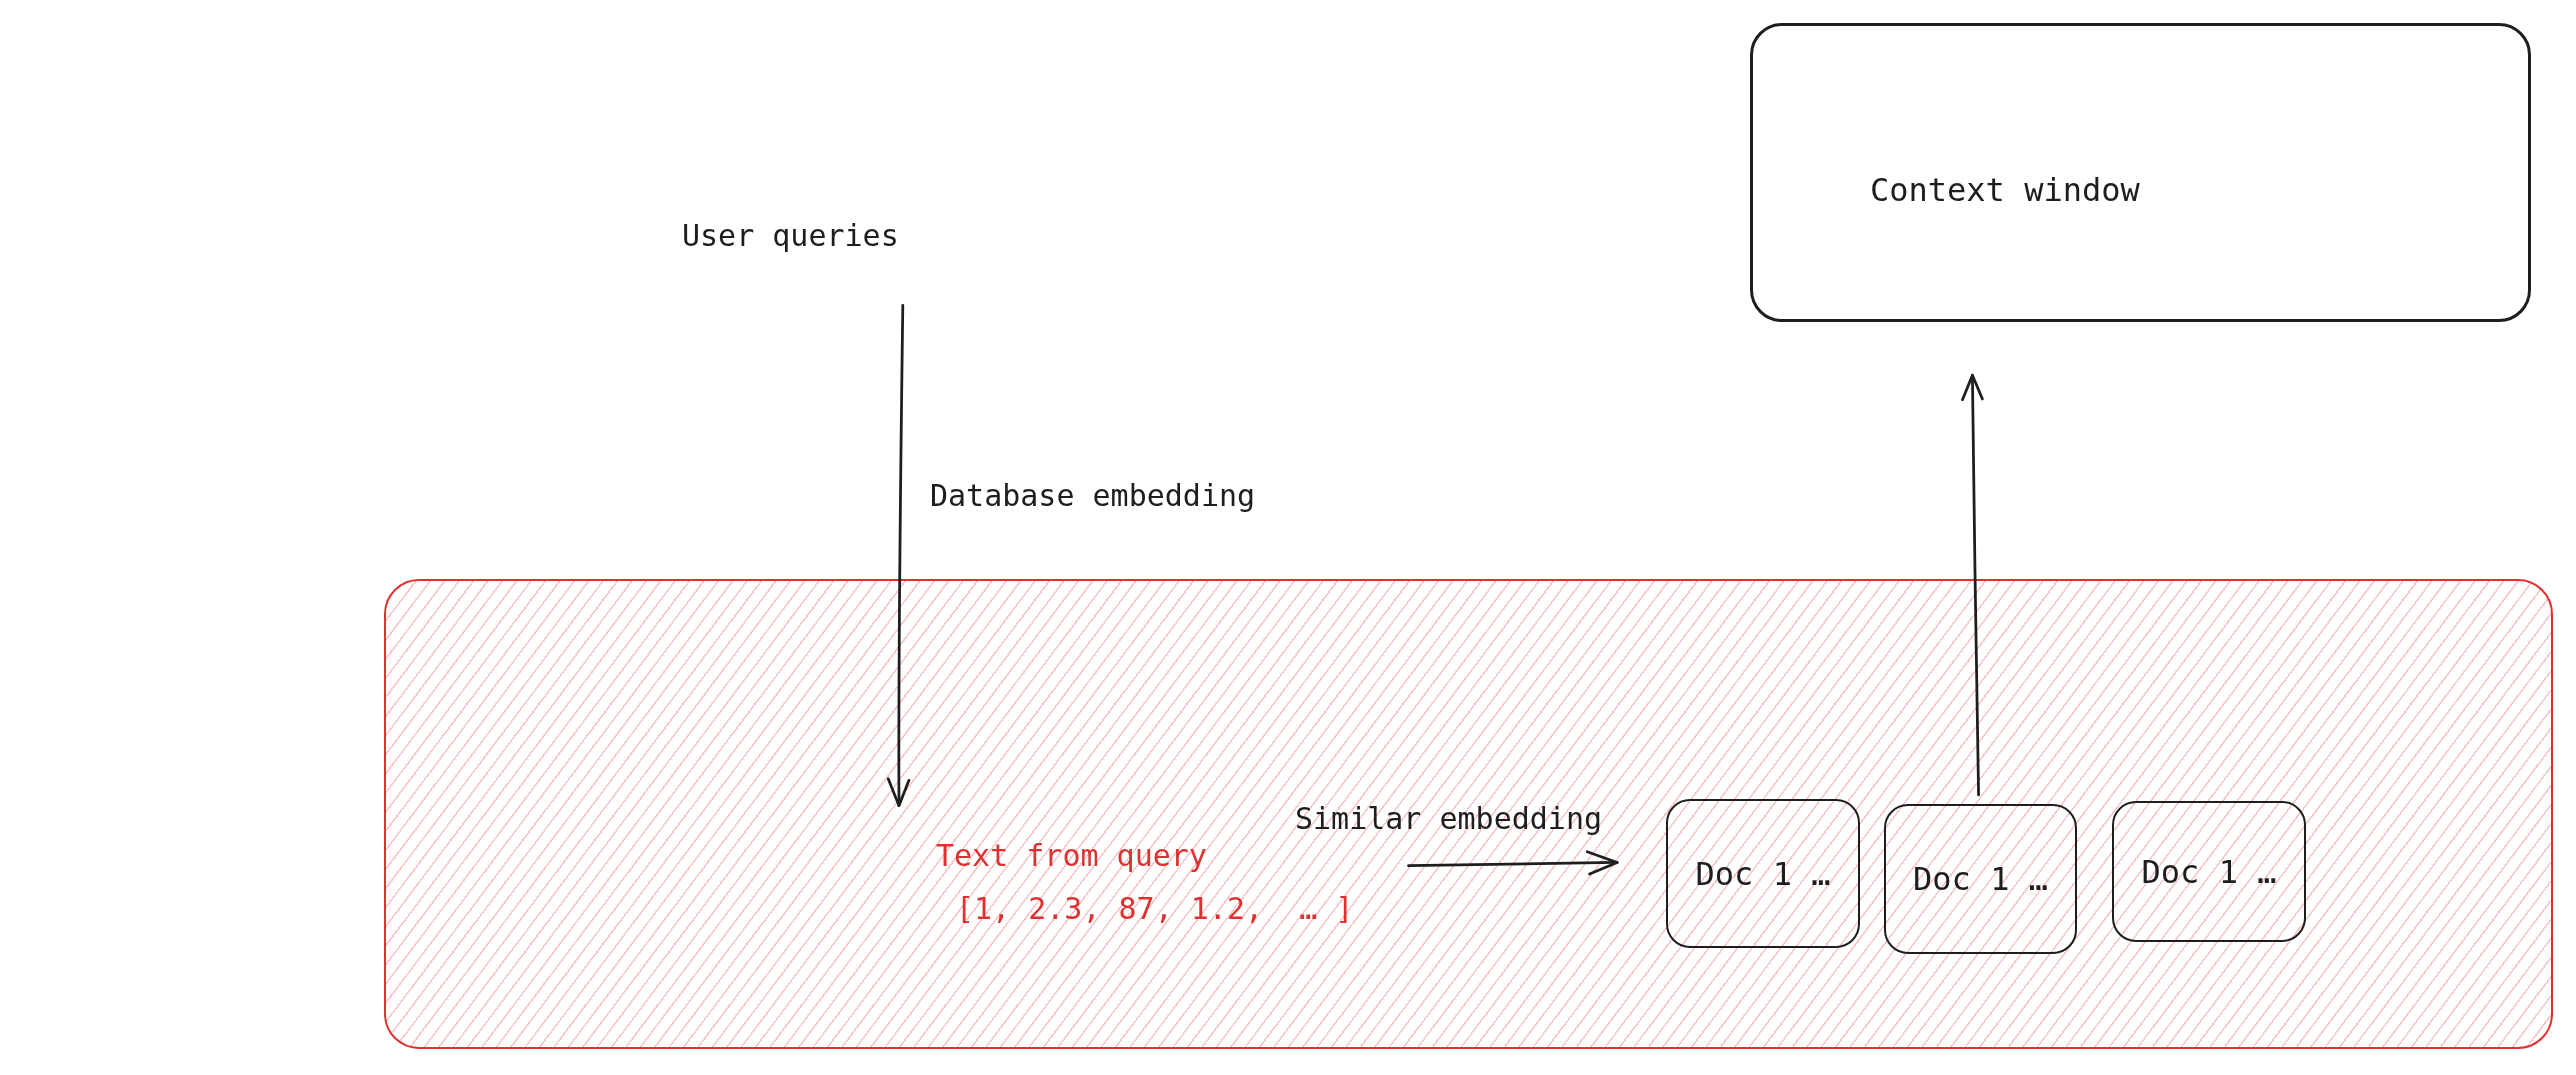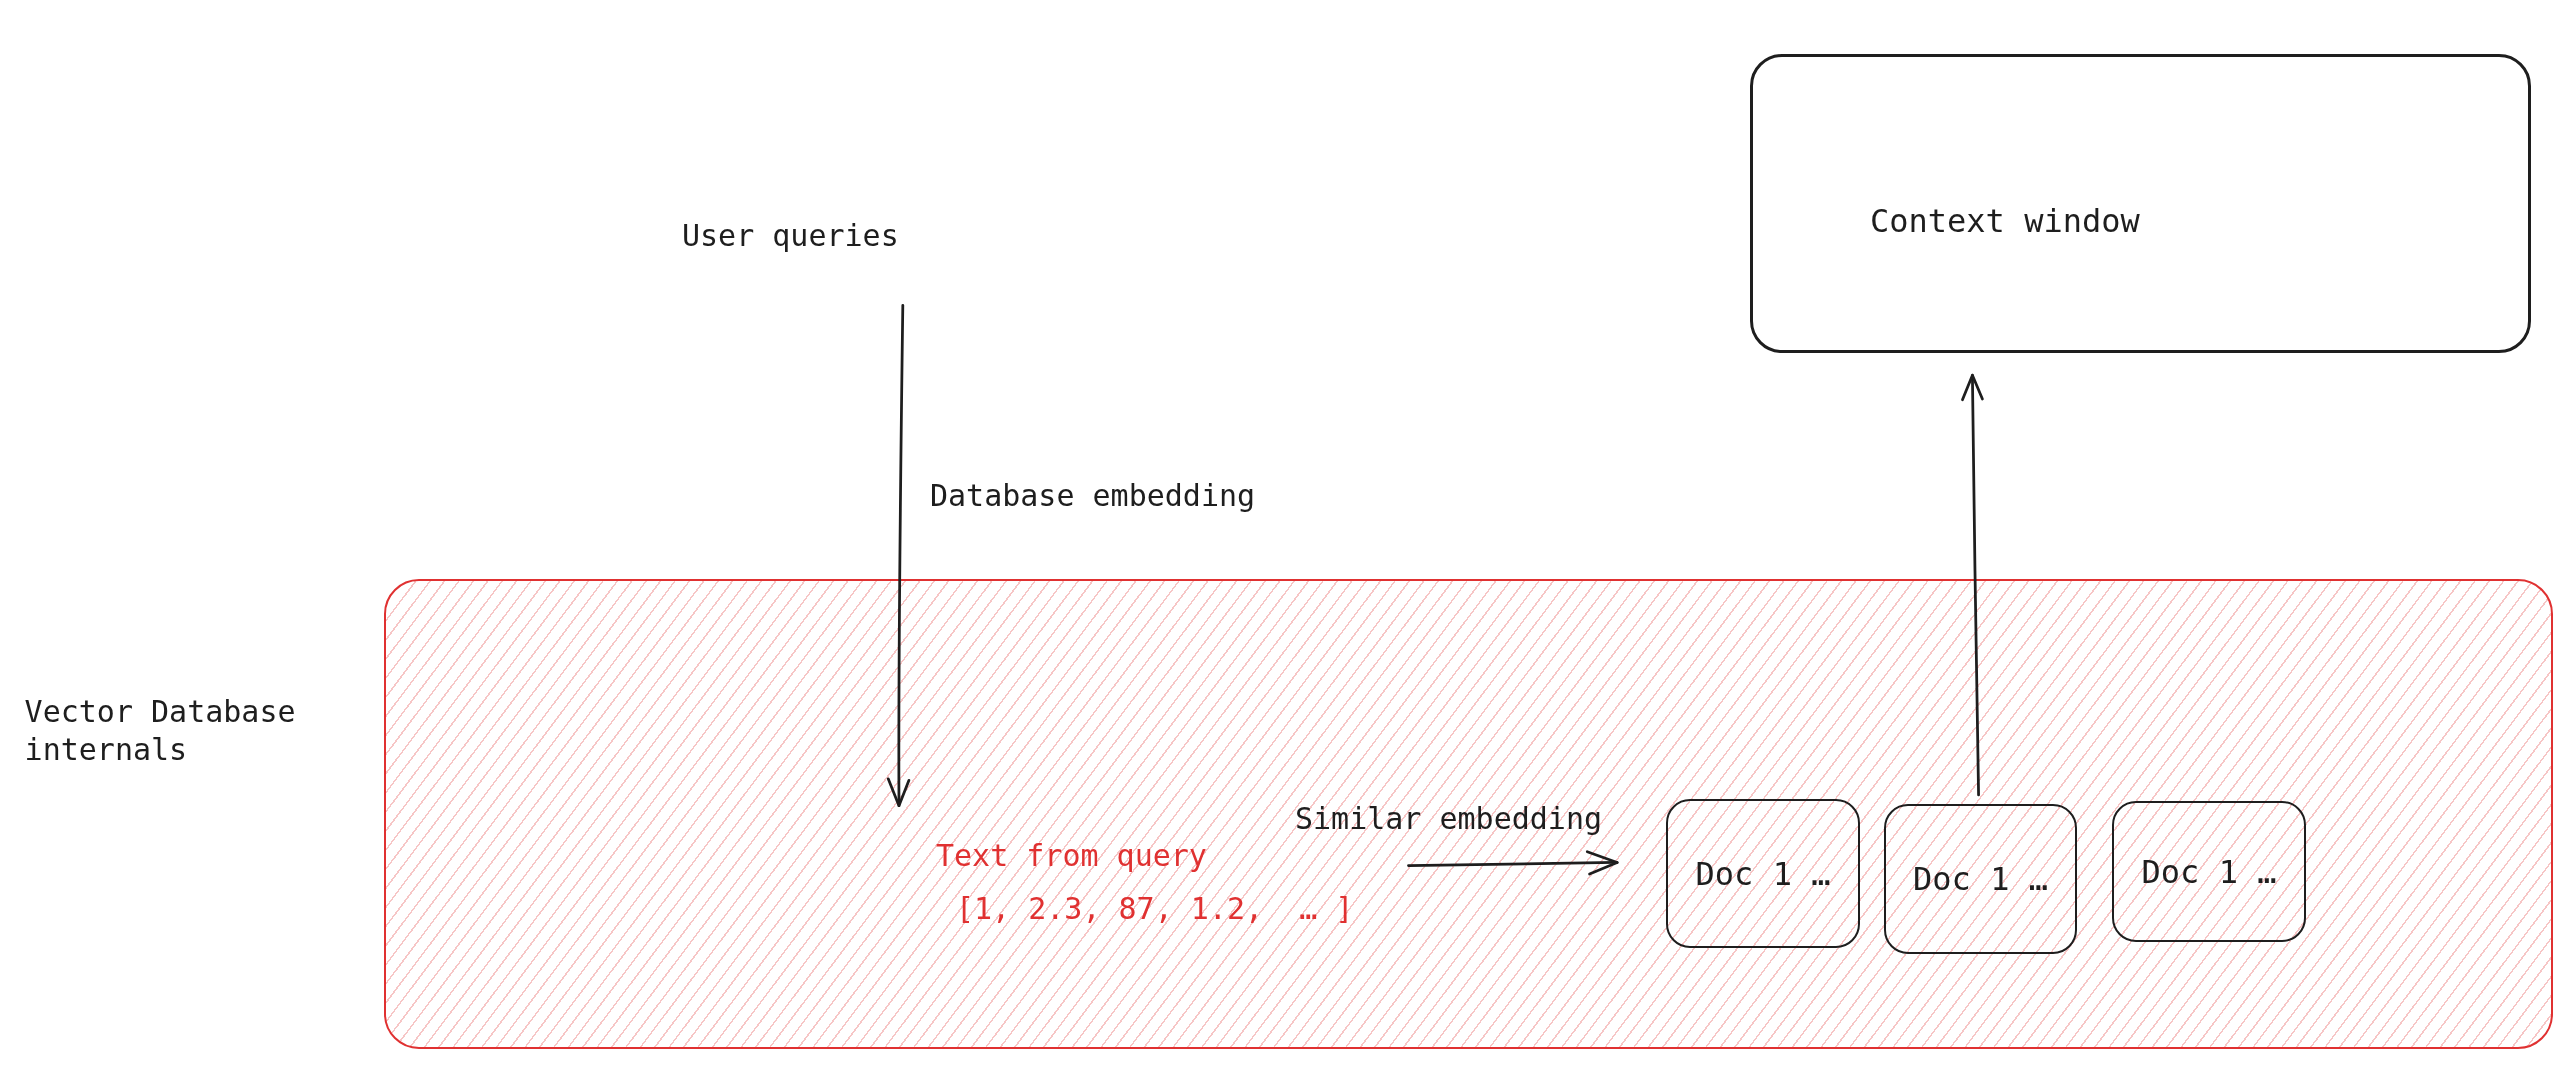--- a/index.html
+++ b/index.html
@@ -32,21 +32,20 @@
   .multiline { white-space: pre-line; }
 
   
   .context-box {
     position: absolute;
     left: 1750px; top: 23px;
     width: 781px; height: 299px;
     border: 3.1px solid var(--ink);
     border-radius: 32px;
     background: var(--bg);
-    margin-top: 31px;
   }
   .context-box .label {
     left: 117px; top: 144px;
     font-size: 32px;
   }
 
   
   .vector-db-box {
     position: absolute;
     left: 384px; top: 579px;
@@ -102,22 +101,20 @@
   <div class="label" style="left:682px; top:217px;">User queries</div>
 
   <div class="label" style="left:930px; top:477px;">Database embedding</div>
 
   <div class="context-box">
     <div class="label">Context window</div>
   </div>
 
   <div class="vector-db-box"></div>
 
-  <div class="label multiline" style="left:24.6px; top:693px;">Vector Database
-internals</div>
 
   <div class="label red" style="left:936px; top:837px;">Text from query</div>
 
   <div class="label red" style="left:931px; top:890px;margin-left:25px;">[1, 2.3, 87, 1.2,  … ]</div>
 
   <div class="label" style="left:1295px; top:800px;">Similar embedding</div>
 
   <div class="doc-box doc-1">
     <span class="doc-label">Doc 1 …</span>
   </div>

